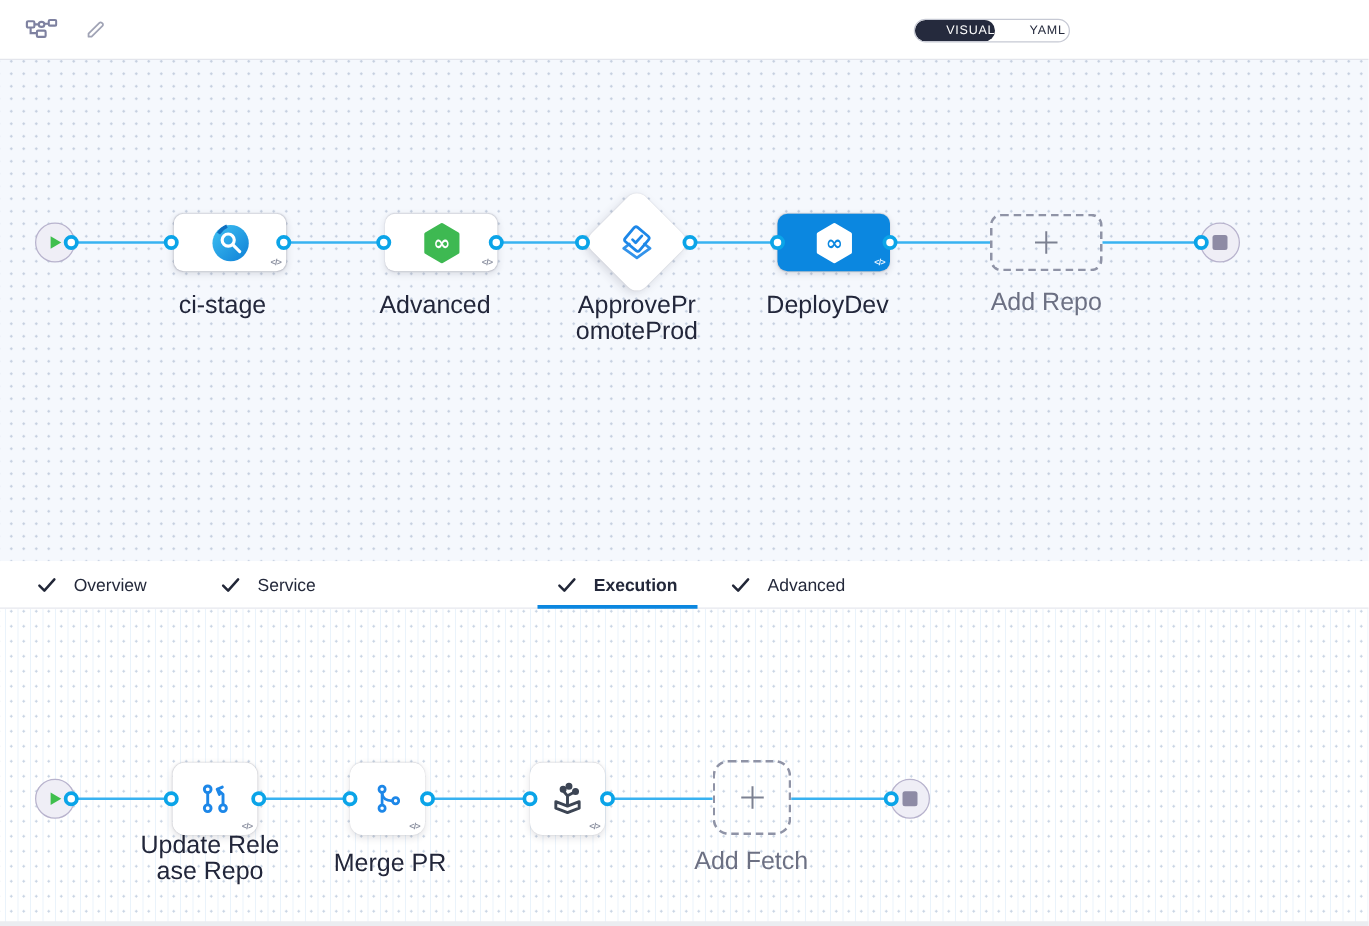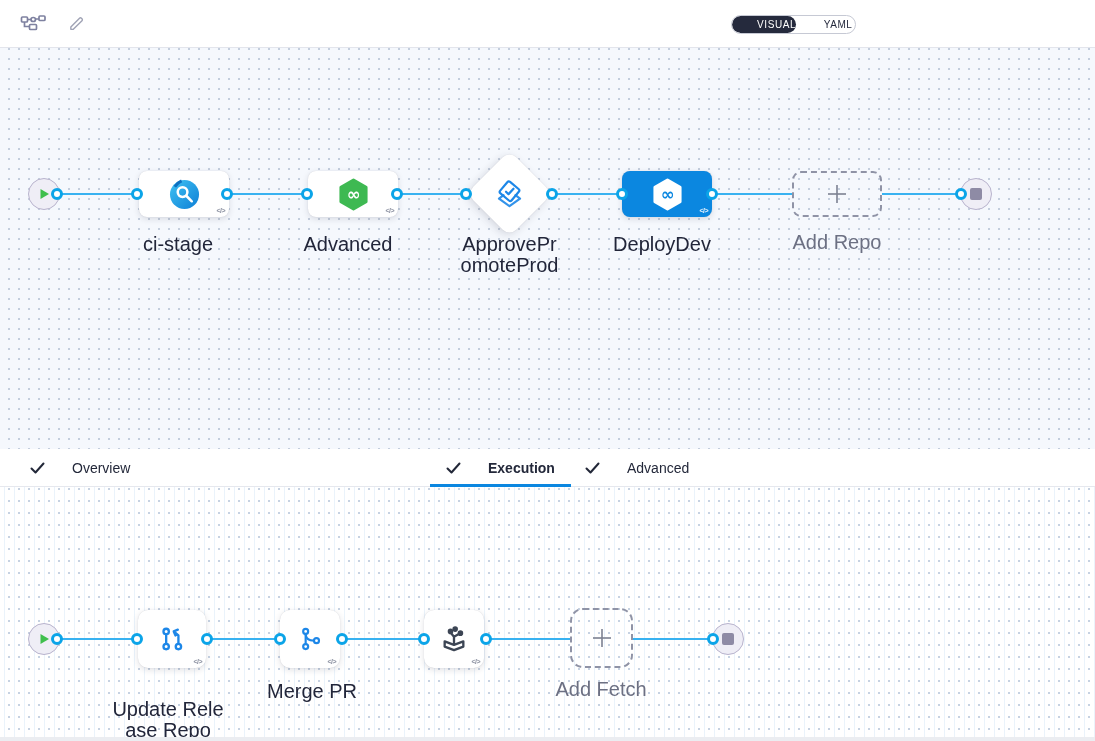--- a/index.html
+++ b/index.html
@@ -51,21 +51,21 @@
     position:absolute; bottom:0; left:0; right:0; height:4px; background:#ebedf1;
   }
 
   
   .tabbar {
     position:absolute; top:449px; left:0; right:0; height:38px;
     background:#fff; border-bottom:1px solid #e6e8ee; z-index:4;
   }
   .tab {
     position:absolute; top:0; height:38px; display:flex; align-items:center;
-    gap:27px; padding:0 16px; font-size:14px; font-weight:500; color:#23283a;
+    gap:14px; padding:0 16px; font-size:14px; font-weight:500; color:#23283a;
     cursor:pointer;
   }
   .tab.active { font-weight:700; }
   .tab.active::after {
     content:""; position:absolute; left:0; right:0; bottom:0; height:3px;
     background:#0b87e0;
   }
 
   
   .node-circle {
@@ -226,20 +226,26 @@
   <div class="node-label gray" style="left:837px;top:184px">Add Repo</div>
 </div>
 
 <div class="tabbar">
   <div class="tab" style="left:14px">
     <svg width="15" height="12" viewBox="0 0 15 12" fill="none" stroke="#222738" stroke-width="2" stroke-linecap="round" stroke-linejoin="round">
         <path d="M1.5 6.5 L5.5 10.5 L13.5 1.5"></path>
       </svg>
     <span>Overview</span>
   </div>
+  <div class="tab" style="left:161px">
+    <svg width="15" height="12" viewBox="0 0 15 12" fill="none" stroke="#222738" stroke-width="2" stroke-linecap="round" stroke-linejoin="round">
+        <path d="M1.5 6.5 L5.5 10.5 L13.5 1.5"></path>
+      </svg>
+    <span>Service</span>
+  </div>
   <div class="tab" style="left:569px">
     <svg width="15" height="12" viewBox="0 0 15 12" fill="none" stroke="#222738" stroke-width="2" stroke-linecap="round" stroke-linejoin="round">
         <path d="M1.5 6.5 L5.5 10.5 L13.5 1.5"></path>
       </svg>
     <span>Advanced</span>
   </div>
   <div class="tab active" style="left:430px">
     <svg width="15" height="12" viewBox="0 0 15 12" fill="none" stroke="#222738" stroke-width="2" stroke-linecap="round" stroke-linejoin="round">
         <path d="M1.5 6.5 L5.5 10.5 L13.5 1.5"></path>
       </svg>
@@ -307,18 +313,18 @@
     <svg width="24" height="24" viewBox="0 0 24 24" stroke="#7c8192" stroke-width="1.6">
       <line x1="12" y1="3" x2="12" y2="21"></line>
         <line x1="3" y1="12" x2="21" y2="12"></line>
     </svg>
   </div>
 
   <div class="node-circle" style="left:712px;top:136px">
     <span class="stop-square"></span>
   </div>
 
-  <div class="node-label wrap" style="left:108px;top:212px;width:120px;text-align:center">Update Release Repo</div>
+  <div class="node-label wrap" style="left:108px;top:179px;width:120px;text-align:center">Update Release Repo</div>
   <div class="node-label" style="left:312px;top:194px">Merge PR</div>
   <div class="node-label gray" style="left:601px;top:192px">Add Fetch</div>
 
   <div class="bottom-strip"></div>
 </div>
 
 </body></html>

